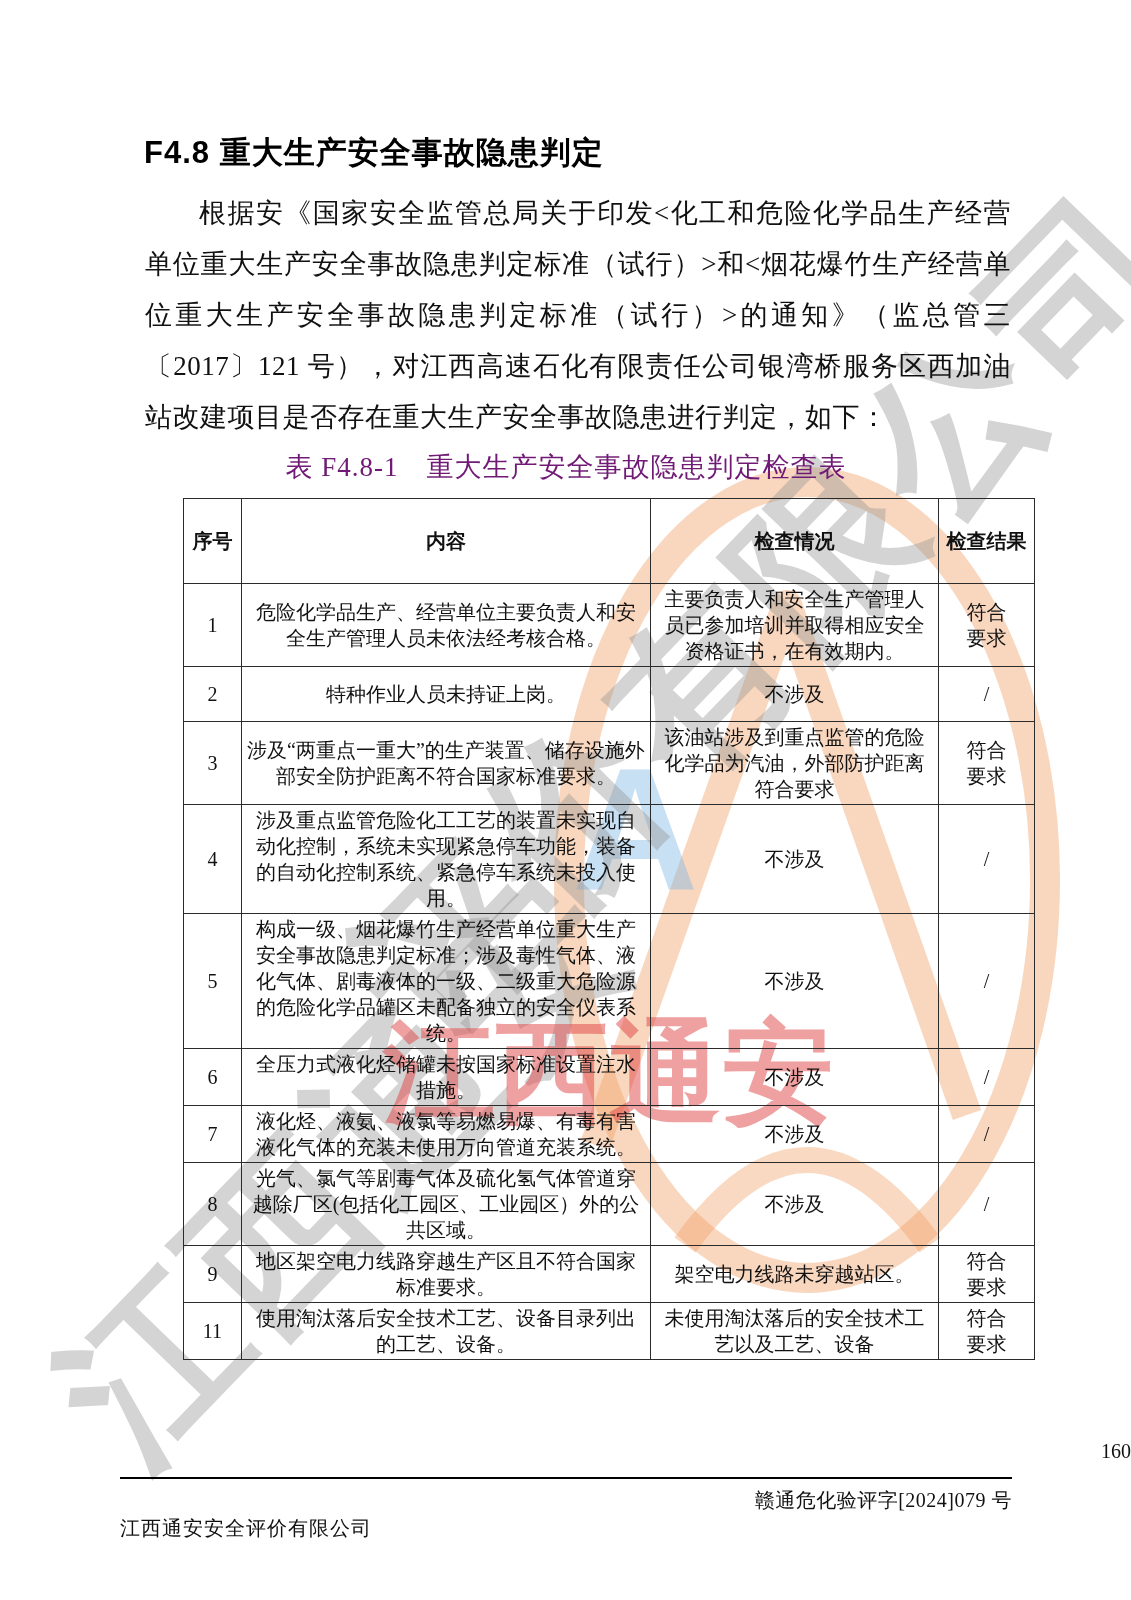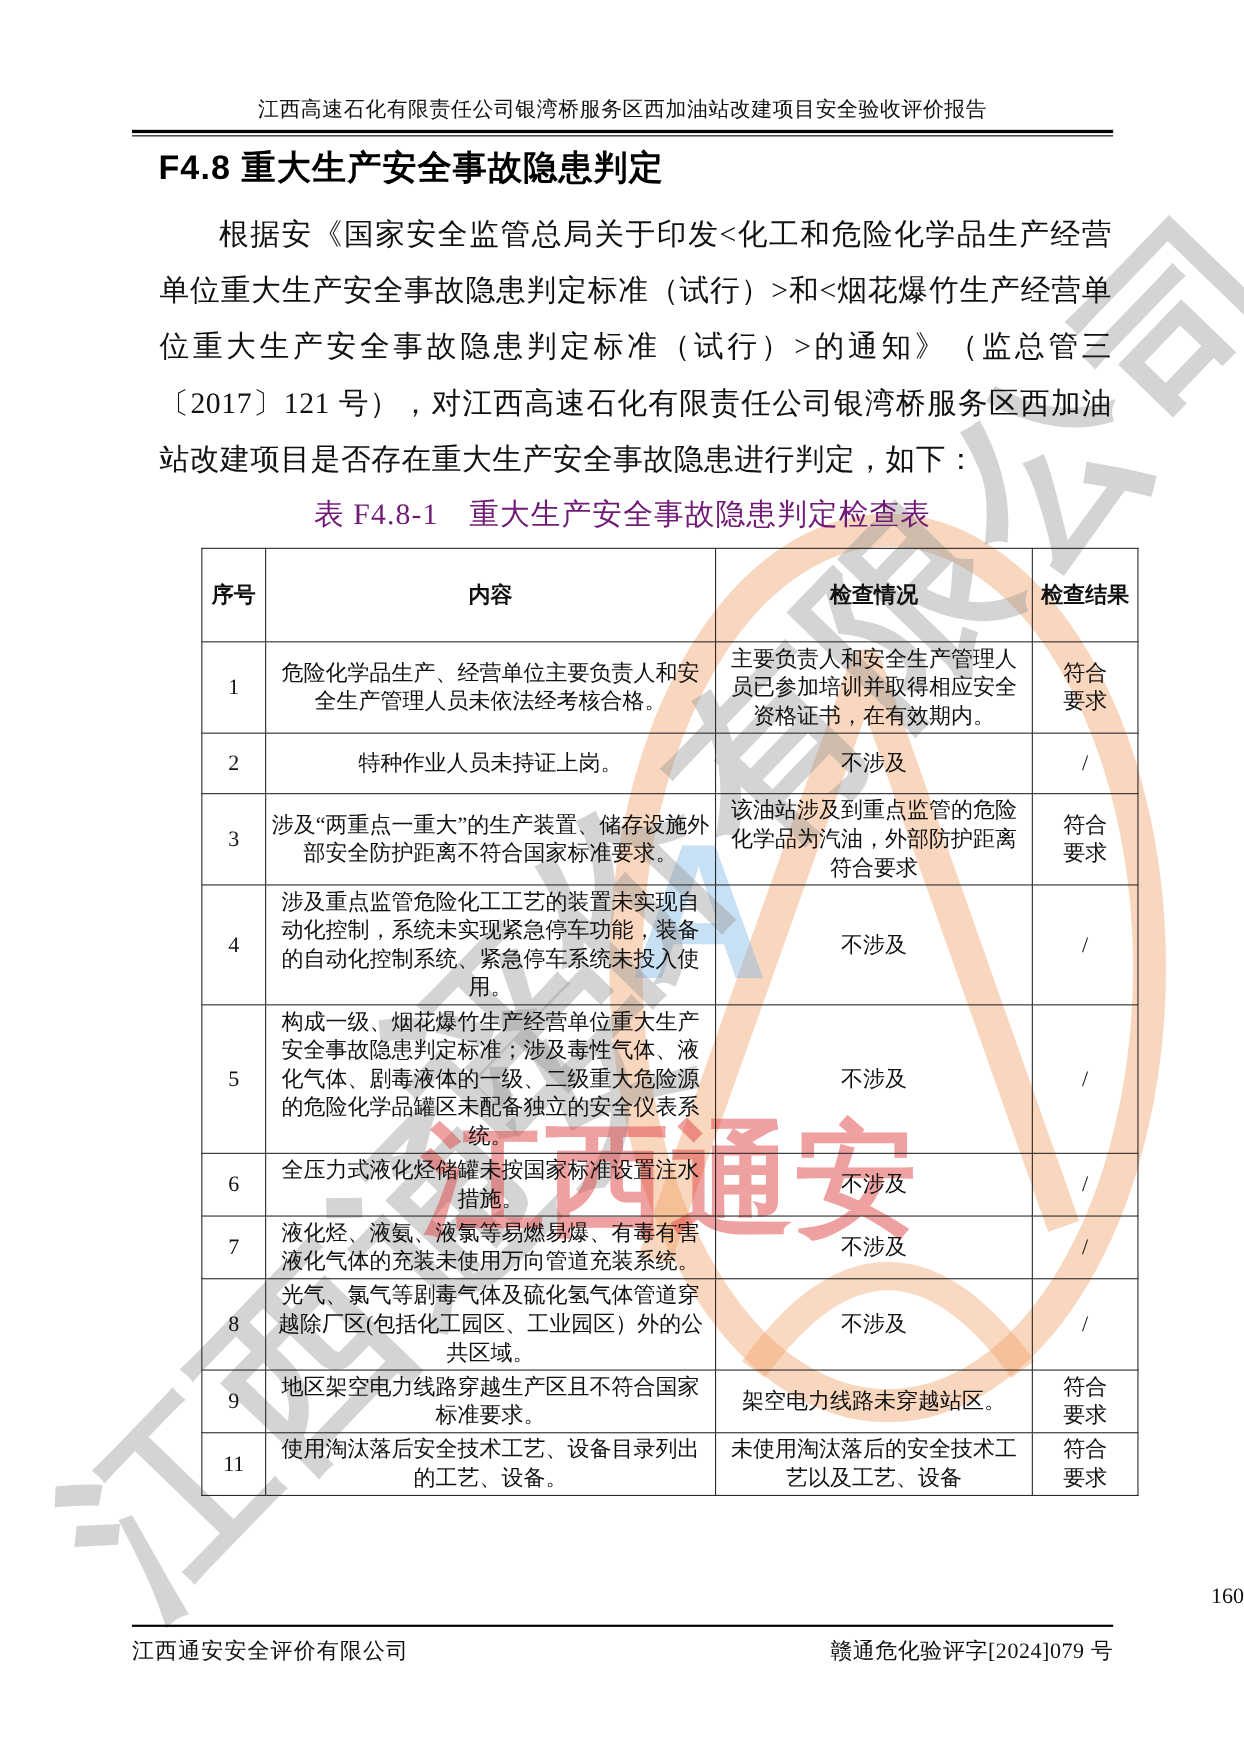--- a/index.html
+++ b/index.html
@@ -83,21 +83,21 @@
   .check-table td.cell-result{padding:2px 26px;}
   .page-number{
     position:absolute;left:0;top:1440px;width:1131px;
     text-align:right;font-size:20px;color:#111;
   }
   .page-footer{
     position:absolute;left:120px;top:1477px;width:892px;
     font-size:20px;color:#111;
   }
   .footer-rule{border-top:2px solid #000;margin-bottom:8px;}
-  .footer-left{float:left;letter-spacing:1px;}
+  .footer-left{float:left;letter-spacing:1px;margin-top:28px;}
   .footer-right{float:right;letter-spacing:0.5px;}
 </style>
 </head>
 <body>
 
 <div class="page">
 
   <div class="watermark-layer">
     <svg class="logo-wm" width="545" height="850" viewBox="0 0 545 850">
       <ellipse cx="272" cy="425" rx="238" ry="398" fill="none" stroke="rgba(240,154,94,0.40)" stroke-width="30"></ellipse>
@@ -105,24 +105,20 @@
       <path d="M 150 790 Q 272 620 395 790" fill="none" stroke="rgba(240,154,94,0.38)" stroke-width="26"></path>
     </svg>
     <div class="wm-blue-letter">A</div>
     <div class="wm-diag wm-diag-1">江西通安</div>
     <div class="wm-diag wm-diag-2">评价有限公司</div>
     <div class="wm-red">江西通安</div>
   </div>
 
   <div class="content">
 
-    <div class="page-header">
-      <div class="header-title">江西高速石化有限责任公司银湾桥服务区西加油站改建项目安全验收评价报告</div>
-      <div class="header-rule"></div>
-    </div>
 
     <h1 class="section-heading">F4.8 重大生产安全事故隐患判定</h1>
 
     <p class="body-paragraph">根据安《国家安全监管总局关于印发&lt;化工和危险化学品生产经营单位重大生产安全事故隐患判定标准（试行）&gt;和&lt;烟花爆竹生产经营单位重大生产安全事故隐患判定标准（试行）&gt;的通知》（监总管三〔2017〕121 号），对江西高速石化有限责任公司银湾桥服务区西加油站改建项目是否存在重大生产安全事故隐患进行判定，如下：</p>
 
     <div class="table-title">表 F4.8-1　重大生产安全事故隐患判定检查表</div>
 
     <table class="check-table">
       <thead>
         <tr>

